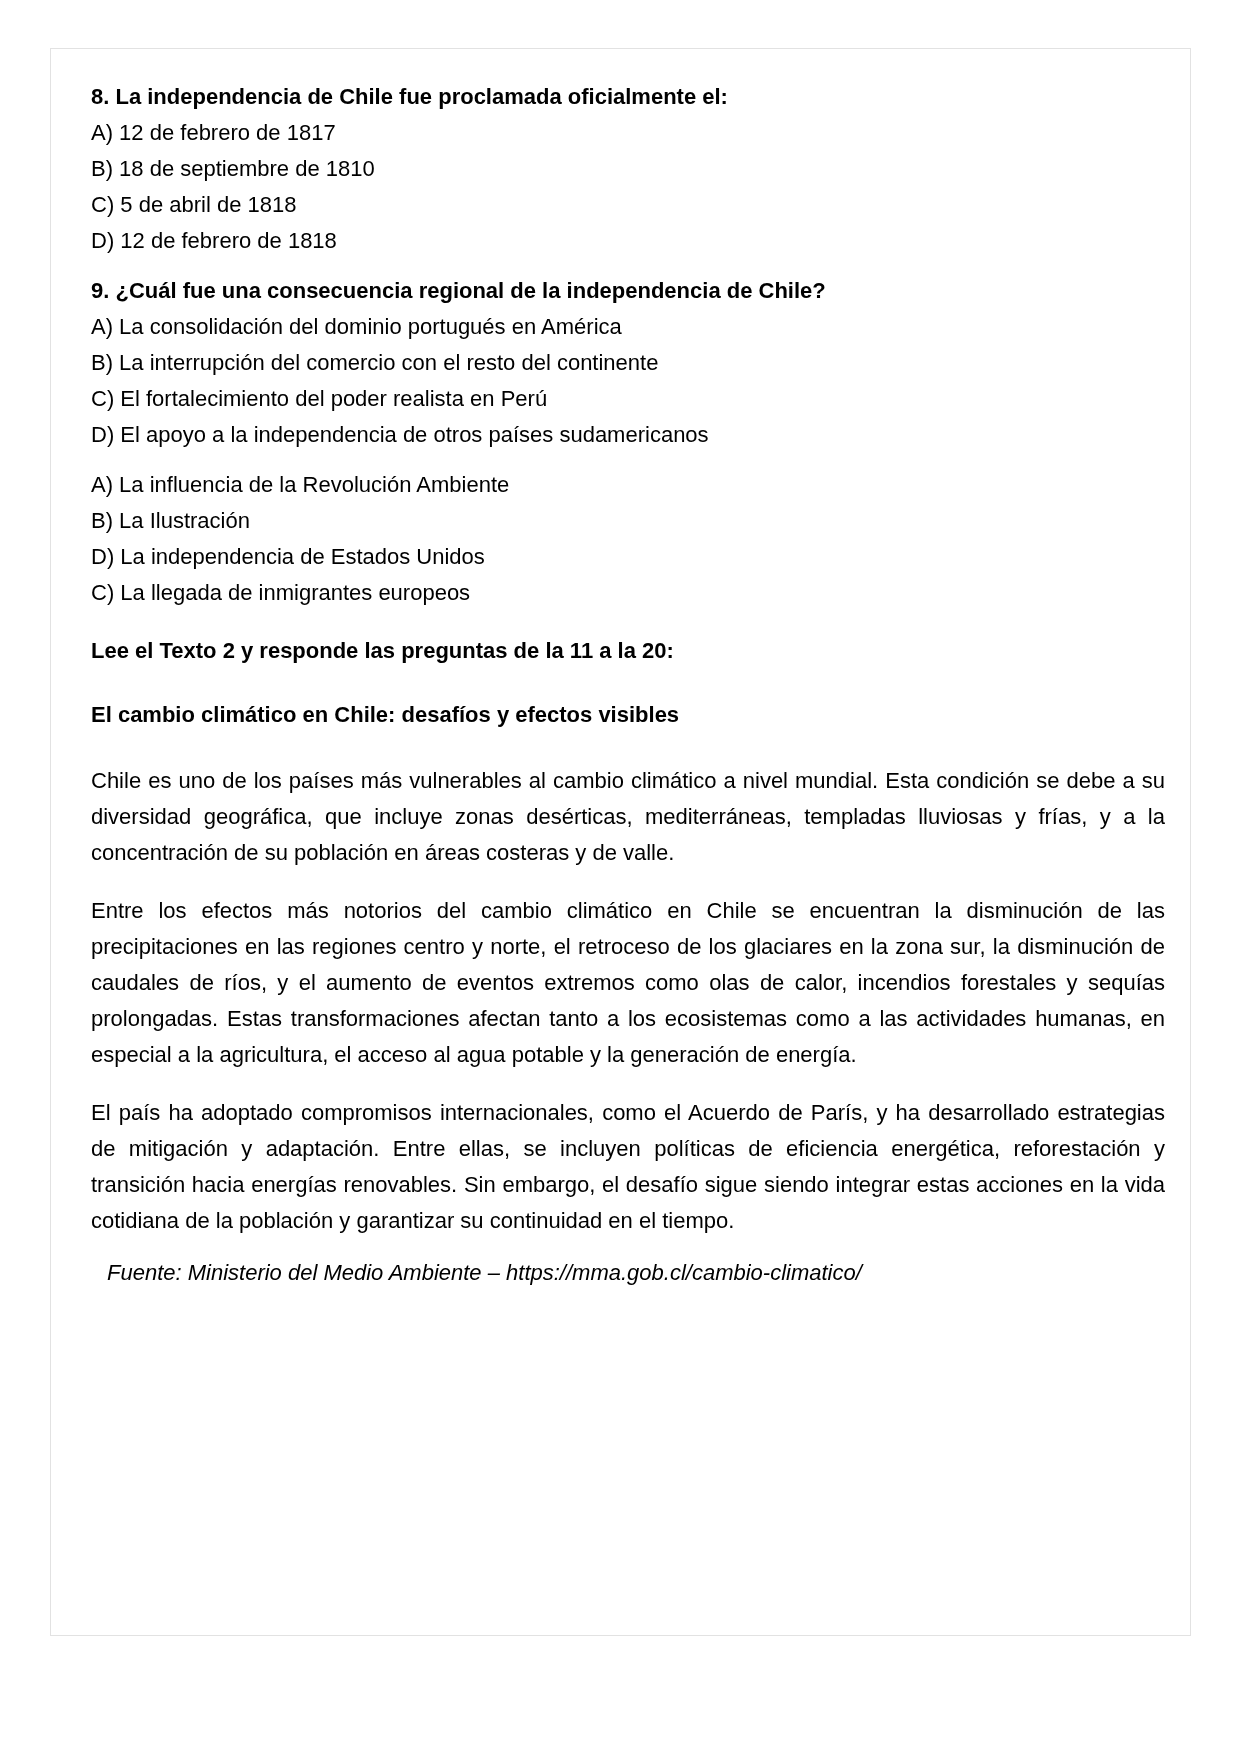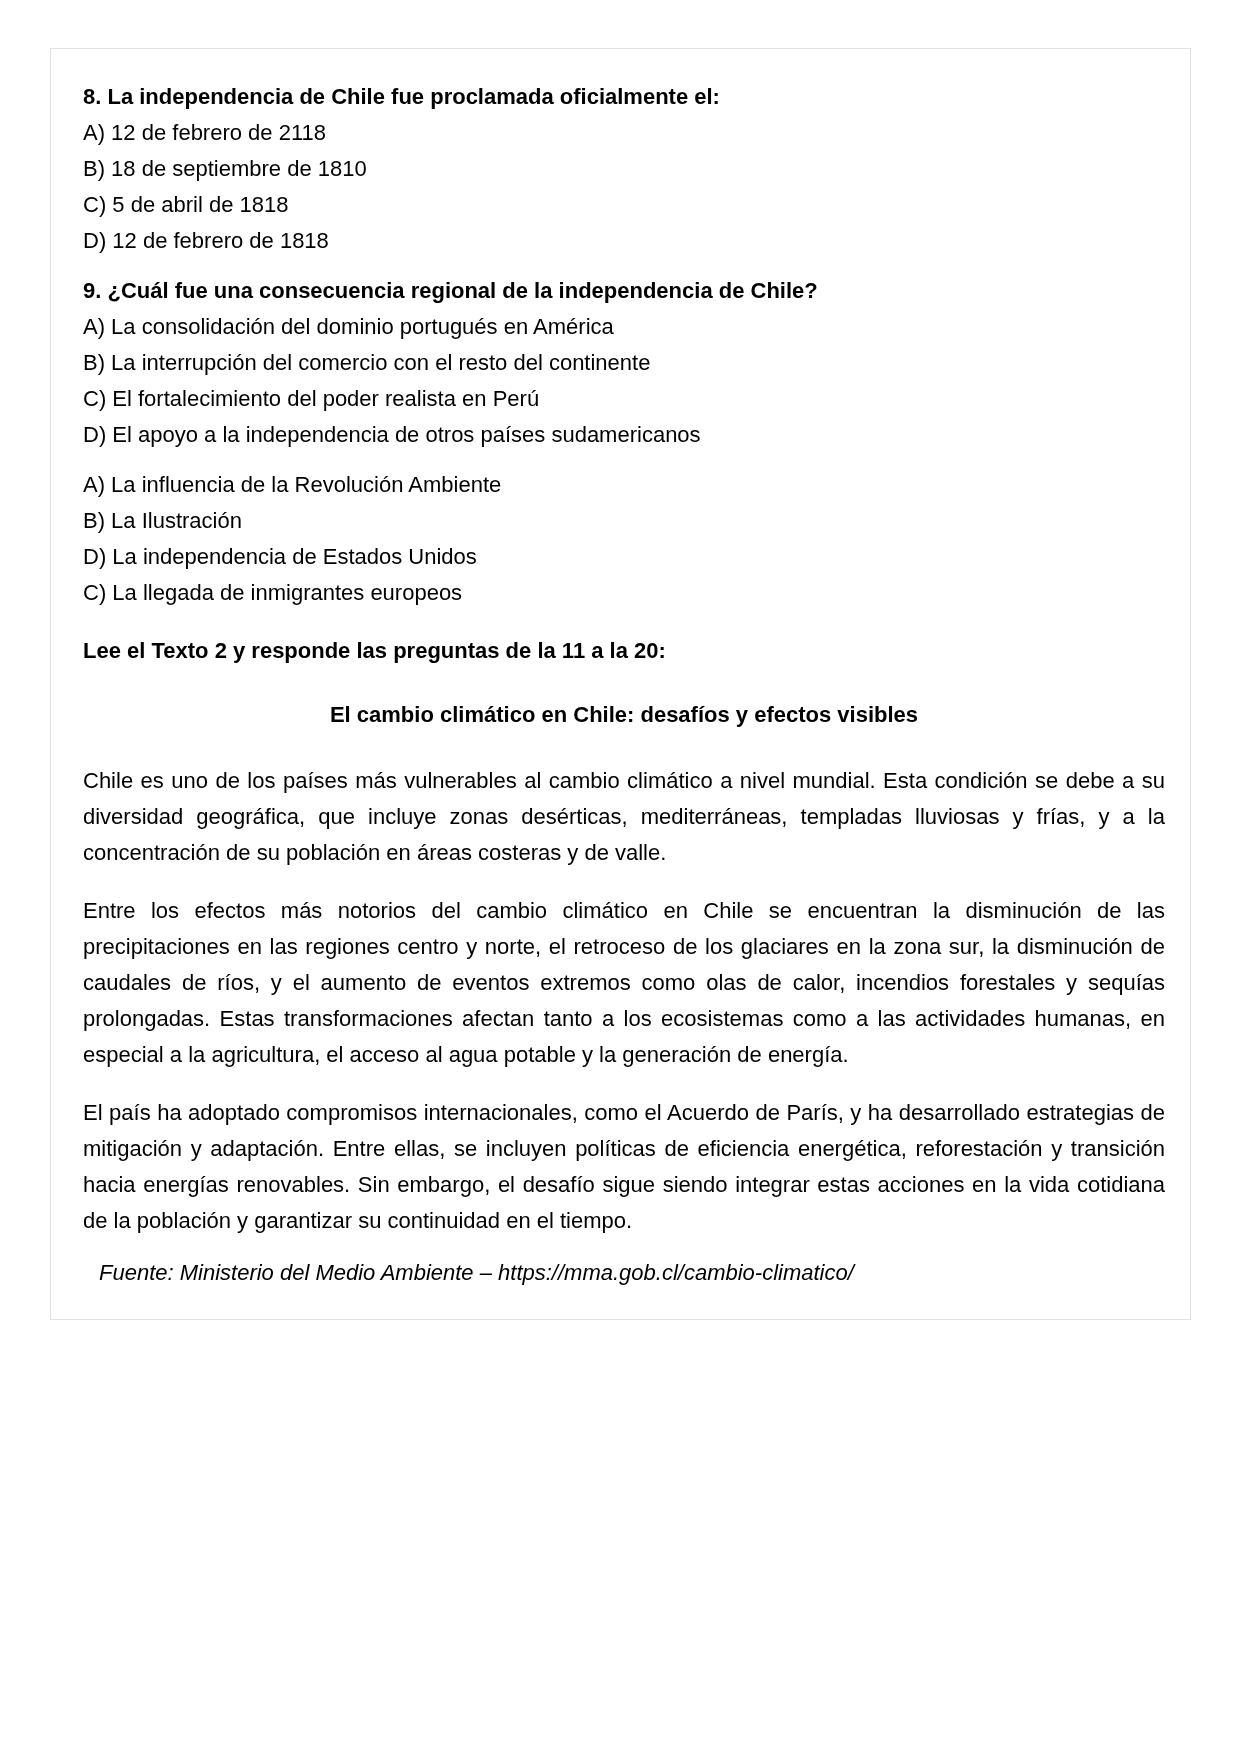--- a/index.html
+++ b/index.html
@@ -13,46 +13,45 @@
     position: relative;
     font-family: "Liberation Sans", sans-serif;
     color: #000000;
     overflow: hidden;
   }
   .page {
     position: absolute;
     left: 50px;
     top: 48px;
     width: 1141px;
-    height: 1272px;
+    height: 1588px;
     box-sizing: border-box;
     background: #ffffff;
     border: 1px solid #e2e2e2;
-    padding: 30px 25px 0 32px;
+    padding: 30px 25px 0 40px;
   }
   .page * {
     font-size: 22px;
     line-height: 36px;
   }
   .question {
     margin: 0 0 14px 0;
   }
   .question.last {
     margin-bottom: 22px;
   }
   .q-heading {
     font-weight: bold;
   }
   .instruction {
     font-weight: bold;
     margin: 0 0 28px 0;
   }
   .text-title {
     font-weight: bold;
-    text-align: center;
     margin: 0 0 30px 0;
   }
   .para {
     text-align: justify;
     margin: 0 0 22px 0;
   }
   .para.last {
     margin-bottom: 16px;
   }
   .source {
@@ -61,21 +60,21 @@
     margin: 16px;
   }
 </style>
 </head>
 <body>
 
 <div class="page">
 
   <section class="question">
     <div class="q-heading">8. La independencia de Chile fue proclamada oficialmente el:</div>
-    <div class="q-option">A) 12 de febrero de 2118</div>
+    <div class="q-option">A) 12 de febrero de 1817</div>
     <div class="q-option">B) 18 de septiembre de 1810</div>
     <div class="q-option">C) 5 de abril de 1818</div>
     <div class="q-option">D) 12 de febrero de 1818</div>
   </section>
 
   <section class="question">
     <div class="q-heading">9. ¿Cuál fue una consecuencia regional de la independencia de Chile?</div>
     <div class="q-option">A) La consolidación del dominio portugués en América</div>
     <div class="q-option">B) La interrupción del comercio con el resto del continente</div>
     <div class="q-option">C) El fortalecimiento del poder realista en Perú</div>

